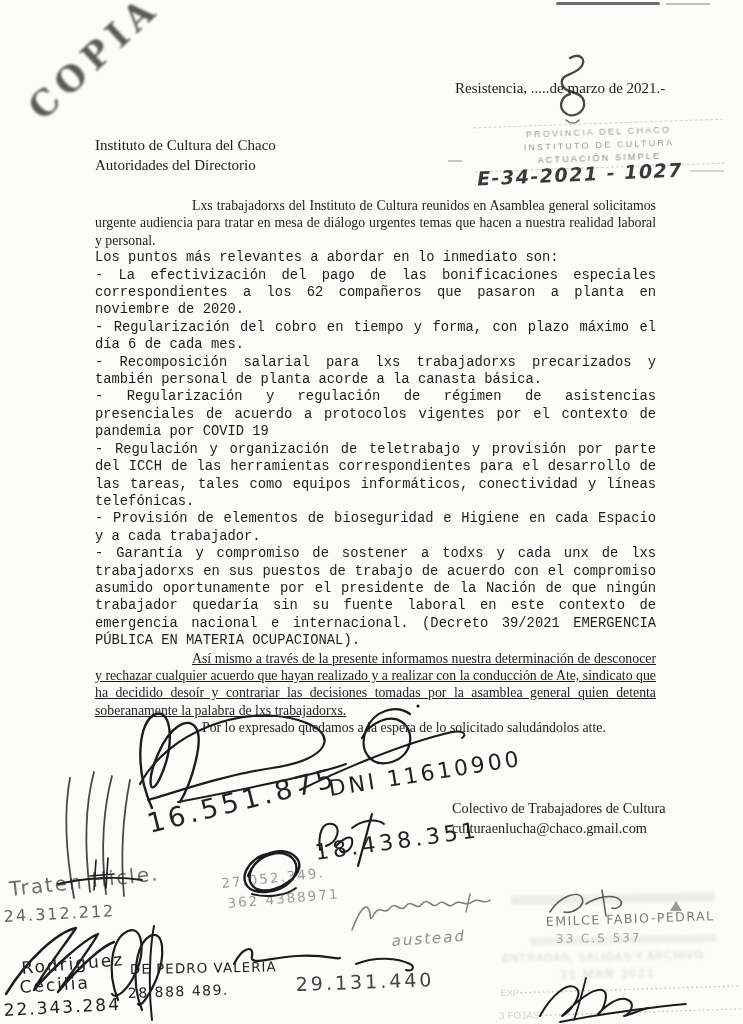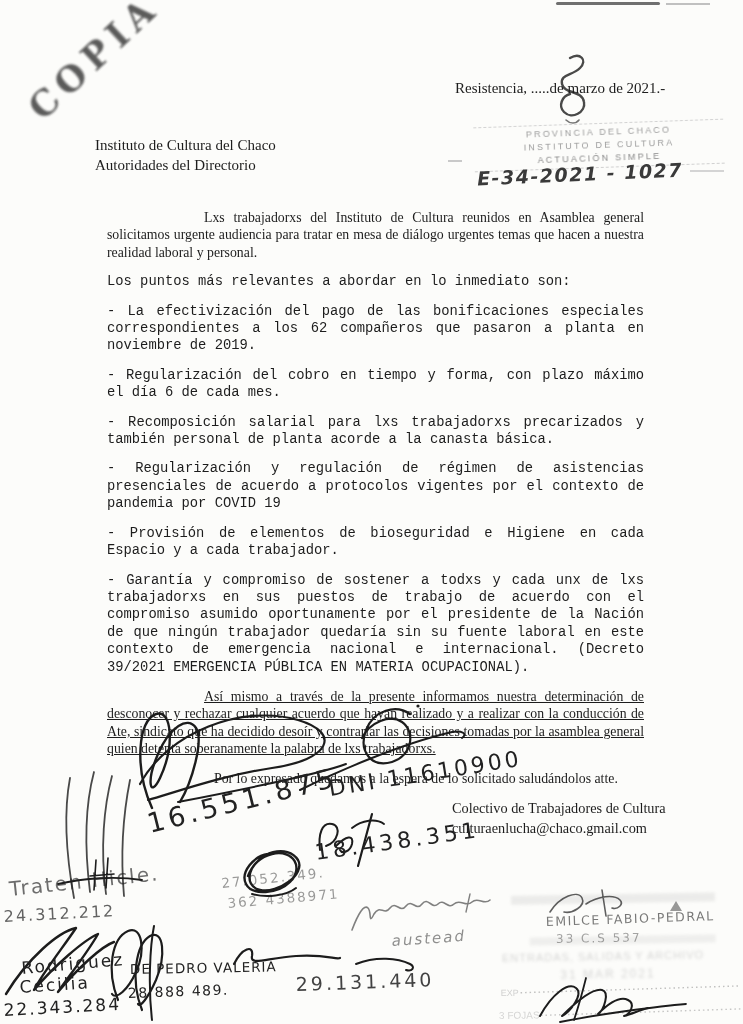--- a/index.html
+++ b/index.html
@@ -28,21 +28,21 @@
   .reg-stamp .l{font-size:9px;letter-spacing:2.2px;line-height:13px;white-space:nowrap;}
   .reg-stamp .l3{color:#8a8a8a;}
   .efile{position:absolute;left:477px;top:163px;font-family:"DejaVu Sans",sans-serif;
       font-style:italic;font-weight:bold;font-size:19px;letter-spacing:1.5px;color:#3a3a3a;
       transform:rotate(-2.5deg);white-space:nowrap;}
   
   .addressee{position:absolute;left:95px;top:135px;font-size:15px;line-height:20px;}
   
   .bodytext{position:absolute;left:95px;top:197px;width:561px;font-size:13.8px;
       line-height:17.4px;text-align:justify;}
-  .bodytext p{margin:12px;}
+  .bodytext p{margin:0;}
   .ind{text-indent:97px;}
   .pts{margin-left:73px;font-family:Liberation Mono, monospace;}
   .p2{margin-top:16px;text-indent:97px;text-decoration:underline;}
   .closing{margin-top:18px;text-indent:107px;}
   
   .colectivo{position:absolute;left:452px;top:798px;width:218px;text-align:left;
       font-size:14.3px;line-height:20px;}
   
   .sigs{position:absolute;left:0;top:698px;width:743px;height:326px;}
   .ink{stroke:#1c1c1c;fill:none;stroke-linecap:round;stroke-linejoin:round;}
@@ -78,24 +78,25 @@
   <div class="efile">E-34-2021 - 1027</div>
 
   <div class="addressee">
     <div>Instituto de Cultura del Chaco</div>
     <div>Autoridades del Directorio</div>
   </div>
 
   <div class="bodytext">
     <p class="ind">Lxs trabajadorxs del Instituto de Cultura reunidos en Asamblea general solicitamos urgente audiencia para tratar en mesa de diálogo urgentes temas que hacen a nuestra realidad laboral y personal.</p>
     <p class="pts">Los puntos más relevantes a abordar en lo inmediato son:</p>
-    <p class="pts">- La efectivización del pago de las bonificaciones especiales correspondientes a los 62 compañeros que pasaron a planta en noviembre de 2019.</p>
+    <p class="pts">- La efectivización del pago de las bonificaciones especiales correspondientes a los 62 compañeros que pasaron a planta en noviembre de 2020.</p>
     <p class="pts">- Regularización del cobro en tiempo y forma, con plazo máximo el día 6 de cada mes.</p>
     <p class="pts">- Recomposición salarial para lxs trabajadorxs precarizados y también personal de planta acorde a la canasta básica.</p>
     <p class="pts">- Regularización y regulación de régimen de asistencias presenciales de acuerdo a protocolos vigentes por el contexto de pandemia por COVID 19</p>
+    <p class="pts">- Regulación y organización de teletrabajo y provisión por parte del ICCH de las herramientas correspondientes para el desarrollo de las tareas, tales como equipos informáticos, conectividad y líneas telefónicas.</p>
     <p class="pts">- Provisión de elementos de bioseguridad e Higiene en cada Espacio y a cada trabajador.</p>
     <p class="pts">- Garantía y compromiso de sostener a todxs y cada unx de lxs trabajadorxs en sus puestos de trabajo de acuerdo con el compromiso asumido oportunamente por el presidente de la Nación de que ningún trabajador quedaría sin su fuente laboral en este contexto de emergencia nacional e internacional. (Decreto 39/2021 EMERGENCIA PÚBLICA EN MATERIA OCUPACIONAL).</p>
     <p class="p2">Así mismo a través de la presente informamos nuestra determinación de desconocer y rechazar cualquier acuerdo que hayan realizado y a realizar con la conducción de Ate, sindicato que ha decidido desoír y contrariar las decisiones tomadas por la asamblea general quien detenta soberanamente la palabra de lxs trabajadorxs.</p>
     <p class="closing">Por lo expresado quedamos a la espera de lo solicitado saludándolos atte.</p>
   </div>
 
   <div class="colectivo">
     <div>Colectivo de Trabajadores de Cultura</div>
     <div>culturaenlucha@chaco.gmail.com</div>
   </div>

